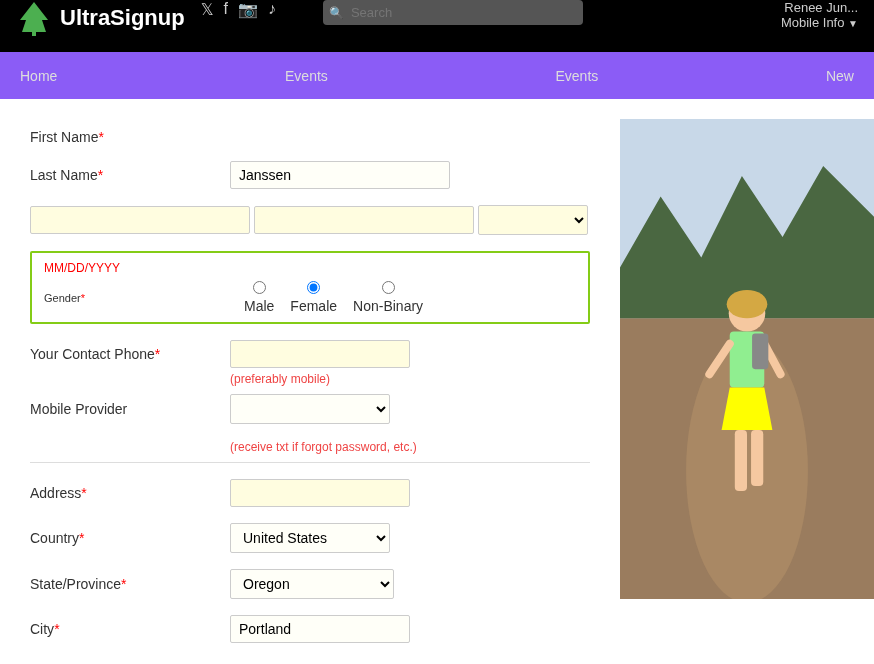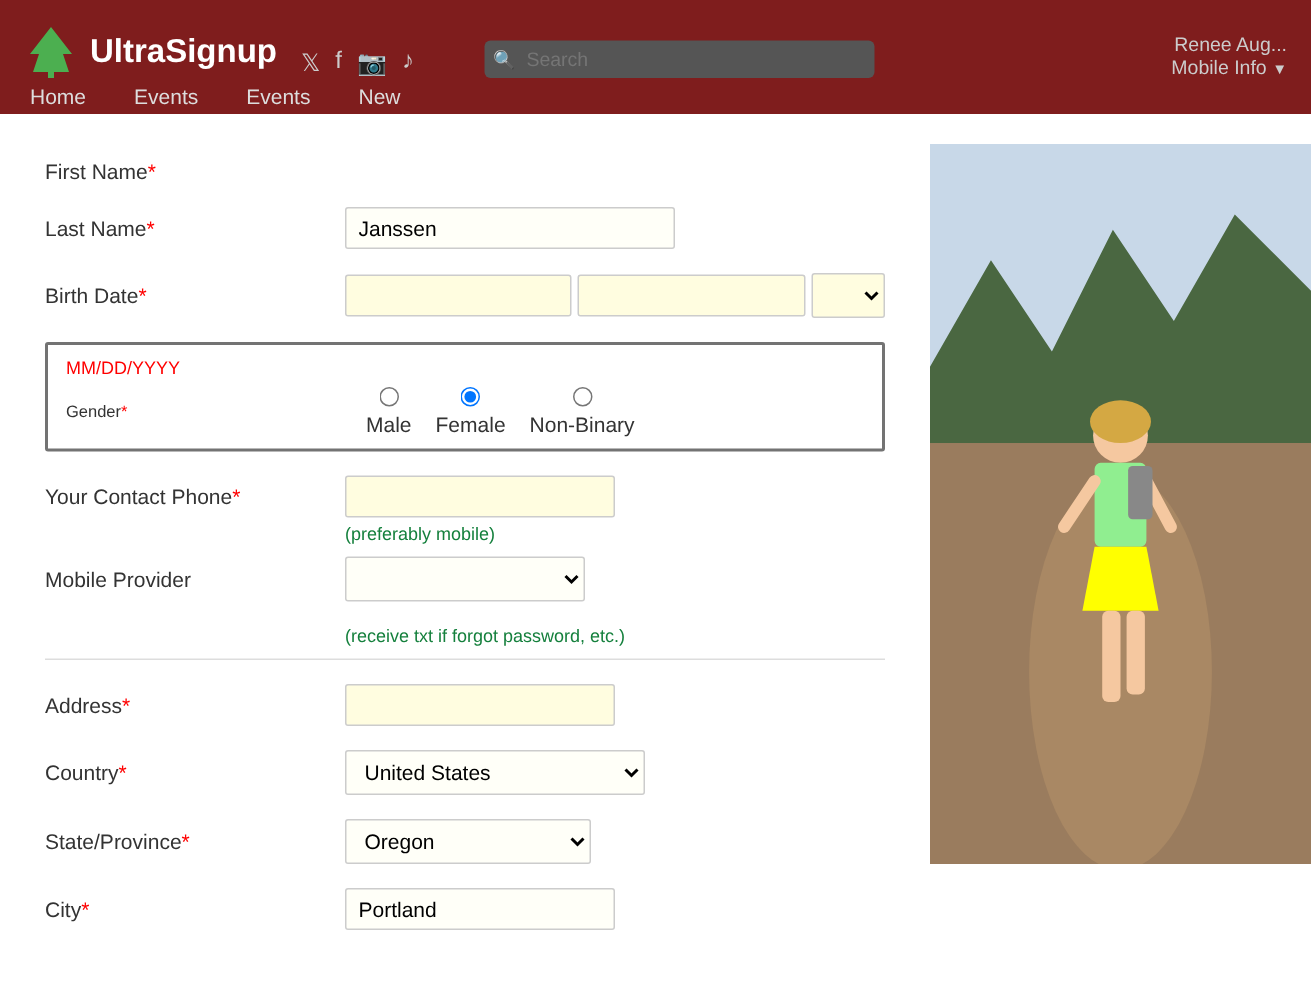--- a/index.html
+++ b/index.html
@@ -1,22 +1,22 @@
 <!DOCTYPE html>
 <html><head>
   <meta charset="utf-8">
   <style>
     * { box-sizing: border-box; margin: 0; padding: 0; }
     body { font-family: Arial, sans-serif; font-size: 14px; color: #333; background: #fff; }
 
     
     .top-nav {
-      background: #7f1d1d;
-      display: flex;
-      align-items: flex-end;
+      background: #000000;
+      display: flex;
+      align-items: flex-start;
       padding: 0 16px;
       height: 52px;
       gap: 12px;
     }
     .logo-area {
       display: flex;
       align-items: center;
       gap: 8px;
       color: #fff;
       font-size: 22px;
@@ -71,25 +71,25 @@
       color: #ccc;
       font-size: 13px;
       text-align: right;
       cursor: pointer;
       white-space: nowrap;
     }
     .user-info .arrow { font-size: 10px; }
 
     
     .sec-nav {
-      background: #7f1d1d;
-      display: flex;
-      justify-content: flex-start;
+      background: #8b5cf6;
+      display: flex;
+      justify-content: space-between;
       padding: 0 16px;
-      height: 24px;
+      height: 47px;
       align-items: center;
       gap: 24px;
     }
     .sec-nav a {
       color: #ddd;
       text-decoration: none;
       font-size: 14px;
       padding: 0 4px;
     }
 
@@ -160,21 +160,21 @@
       width: 110px;
       padding: 5px 4px;
       border: 1px solid #ccc;
       border-radius: 2px;
       font-size: 14px;
       background: #fffff8;
     }
 
     
     .gender-section {
-      border: 2px solid #737373;
+      border: 2px solid #84cc16;
       border-radius: 2px;
       padding: 8px 12px;
       margin-bottom: 16px;
       margin-left: 0;
     }
     .gender-hint {
       color: red;
       font-size: 12px;
       margin-bottom: 6px;
     }
@@ -199,21 +199,21 @@
       align-items: center;
       gap: 4px;
       font-size: 14px;
       cursor: pointer;
       flex-direction: column;
     }
 
     
     .phone-section { margin-bottom: 4px; }
     .sub-label {
-      color: #15803d;
+      color: #ef4444;
       font-size: 12px;
       margin-left: 200px;
       margin-bottom: 8px;
     }
 
     
     .form-divider {
       border: none;
       border-top: 1px solid #ddd;
       margin: 8px 0 16px 0;
@@ -252,21 +252,21 @@
     <span title="TikTok">♪</span>
   </div>
 
   <div class="search-box">
     <div class="search-wrapper">
       <input type="text" placeholder="Search" style="">
     </div>
   </div>
 
   <div class="user-info">
-    <div>Renee Aug...</div>
+    <div>Renee Jun...</div>
     <div>
       <span>Mobile Info</span>
       <span class="arrow">▼</span>
     </div>
   </div>
 </nav>
 
 <nav class="sec-nav">
   <a href="#">Home</a>
   <a href="#">Events</a>
@@ -288,23 +288,20 @@
       <div class="form-label">
         <span>Last Name</span><span class="required">*</span>
       </div>
       <div class="form-input">
         <input type="text" value="Janssen" style="">
       </div>
     </div>
 
 
     <div class="form-row">
-      <div class="form-label">
-        <span>Birth Date</span><span class="required">*</span>
-      </div>
       <div class="form-input">
         <div class="birth-date-row">
           <input type="text" style="background: rgb(255, 253, 224);">
           <input type="text" style="background: rgb(255, 253, 224);">
           <select style="background:#fffde0;">
             <option></option>
           </select>
         </div>
       </div>
     </div>
@@ -363,21 +360,21 @@
       <div class="form-input">
         <input type="text" style="background: rgb(255, 253, 224); width: 180px;">
       </div>
     </div>
 
     <div class="form-row">
       <div class="form-label">
         <span>Country</span><span class="required">*</span>
       </div>
       <div class="form-input">
-        <select style="width:200px; background:#fffff8;">
+        <select style="width:160px; background:#fffff8;">
           <option value="us" selected="">United States</option>
           <option value="ca">Canada</option>
           <option value="gb">United Kingdom</option>
         </select>
       </div>
     </div>
 
     <div class="form-row">
       <div class="form-label">
         <span>State/Province</span><span class="required">*</span>

